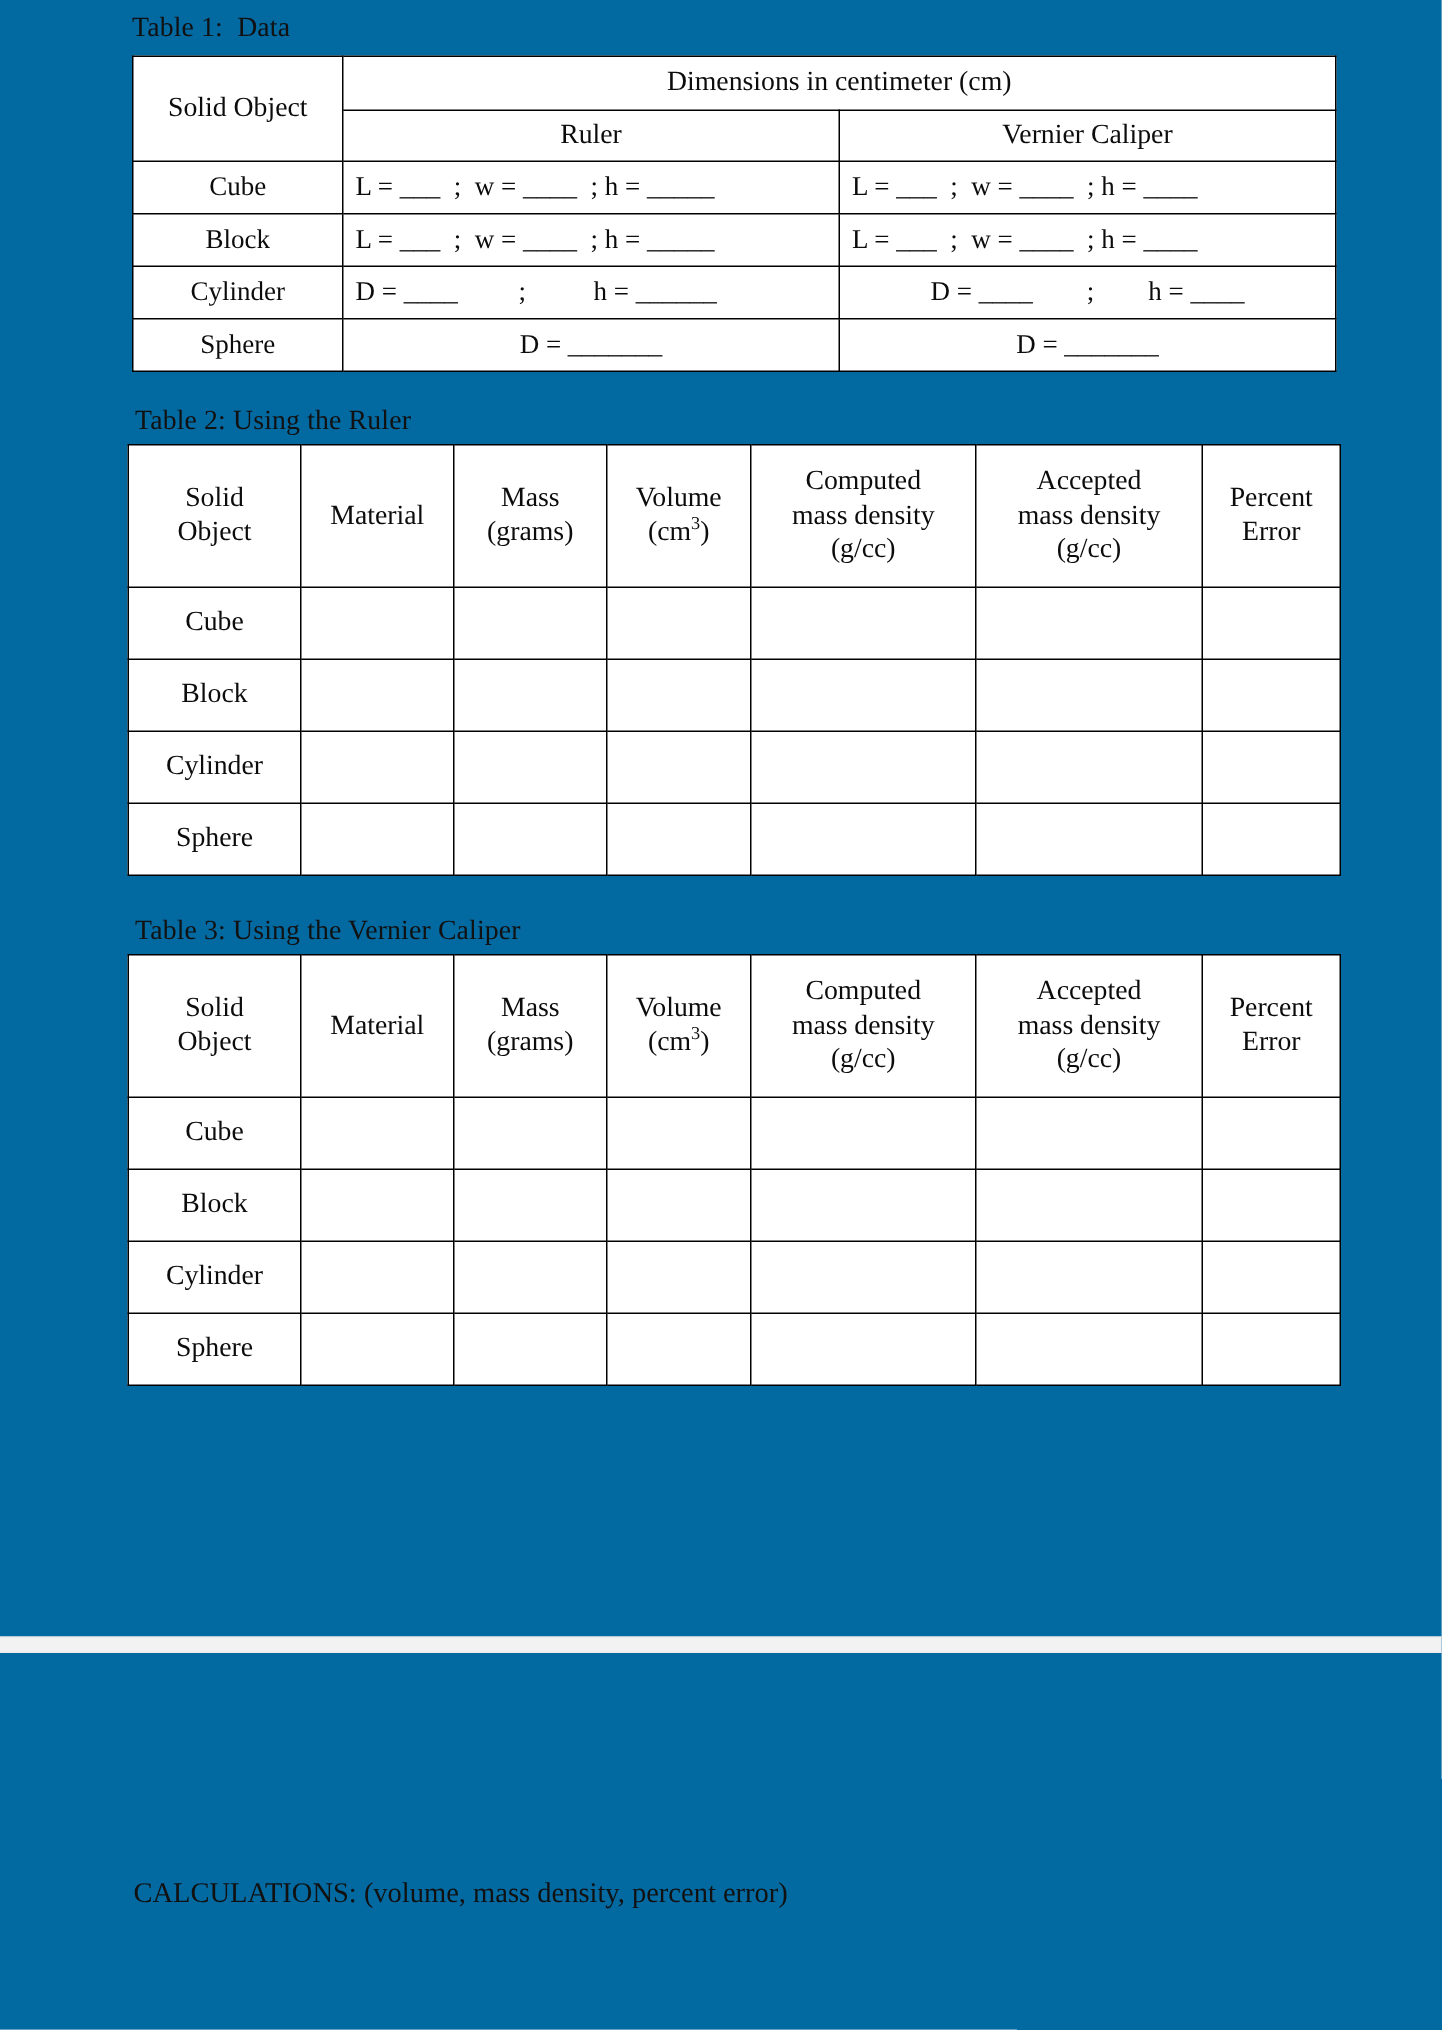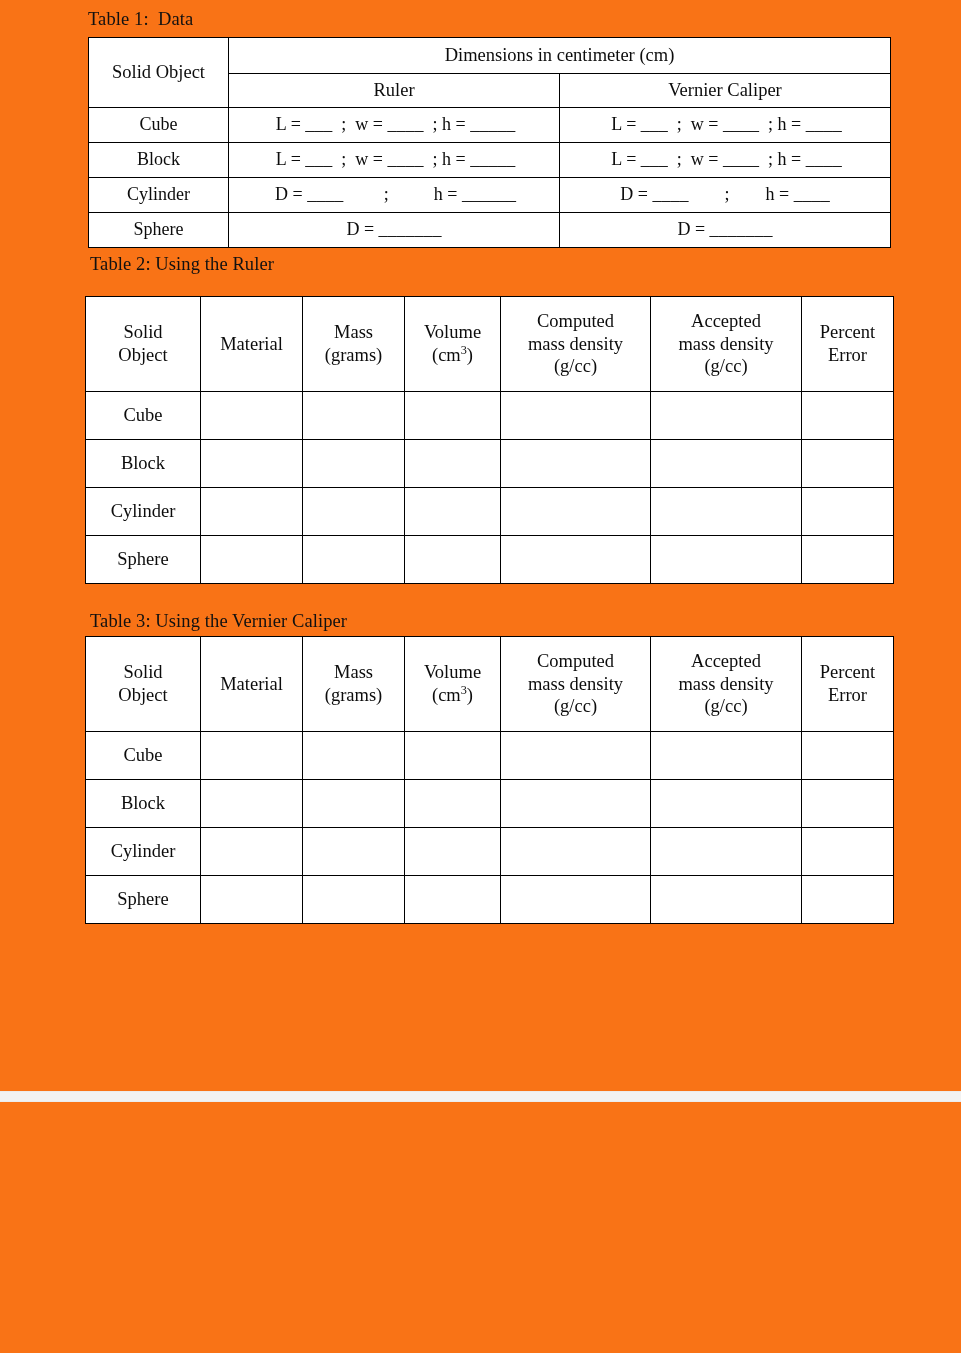--- a/index.html
+++ b/index.html
@@ -14,21 +14,21 @@
     font-family: "Liberation Serif", "DejaVu Serif", serif;
     color: #0c0c0c;
     overflow: hidden;
   }
 
   .page {
     position: absolute;
     left: 0; top: 0;
     width: 961px;
     height: 1353px;
-    background: #f97316;
+    background: #0369a1;
   }
 
   .sheet-break {
     position: absolute;
     left: 0;
     width: 961px;
     height: 11px;
     background: #f2f2f2;
     border-top: 1px solid #ececec;
     border-bottom: 1px solid #ececec;
@@ -69,40 +69,40 @@
 
   
   #table1 { left: 88px; top: 37px; width: 803px; }
   #table1 td { height: 34px; }
   #table1 .r-obj  { width: 140px; }
   #table1 .r-rule { width: 330px; }
   #table1 .r-vern { width: 333px; }
   #table1 .hdr-dim { height: 36px; }
   #table1 .hdr-sub { height: 34px; margin-top: 47px; }
   #table1 td.data-cell { height: 35px; font-size: 18px; }
-  #table1 td.data-cell.left { text-align: center; }
+  #table1 td.data-cell.left { text-align: left; }
 
   
   table.meas { width: 808px; }
   table.meas td { height: 48px; }
   table.meas .c-obj  { width: 115px; }
   table.meas .c-mat  { width: 102px; }
   table.meas .c-mass { width: 102px; margin-top: 24px; }
   table.meas .c-vol  { width: 96px; }
   table.meas .c-comp { width: 150px; margin-left: 16px; }
   table.meas .c-acc  { width: 151px; }
   table.meas .c-err  { width: 92px; text-align: center; }
   table.meas td.hdr  { height: 95px; line-height: 1.24; }
   table.meas td.body { height: 48px; }
 
   #table2 { left: 85px; top: 296px; }
   #table3 { left: 85px; top: 636px; }
 
   .title1 { left: 88px; top: 9px; }
-  .title2 { left: 90px; top: 254px; }
+  .title2 { left: 90px; top: 271px; }
   .title3 { left: 90px; top: 611px; }
 
   .calc-line {
     position: absolute;
     left: 89px;
     top: 1251px;
     font-size: 19px;
     line-height: 24px;
     white-space: pre;
     color: #111111;
@@ -270,14 +270,15 @@
         <td class="body blank"></td>
         <td class="body blank"></td>
         <td class="body blank"></td>
         <td class="body blank"></td>
       </tr>
     </tbody>
   </table>
 
   <div class="sheet-break" style="top:1091px;"></div>
 
+  <div class="calc-line">CALCULATIONS: (volume, mass density, percent error)</div>
 
 </div>
 
 </body></html>

